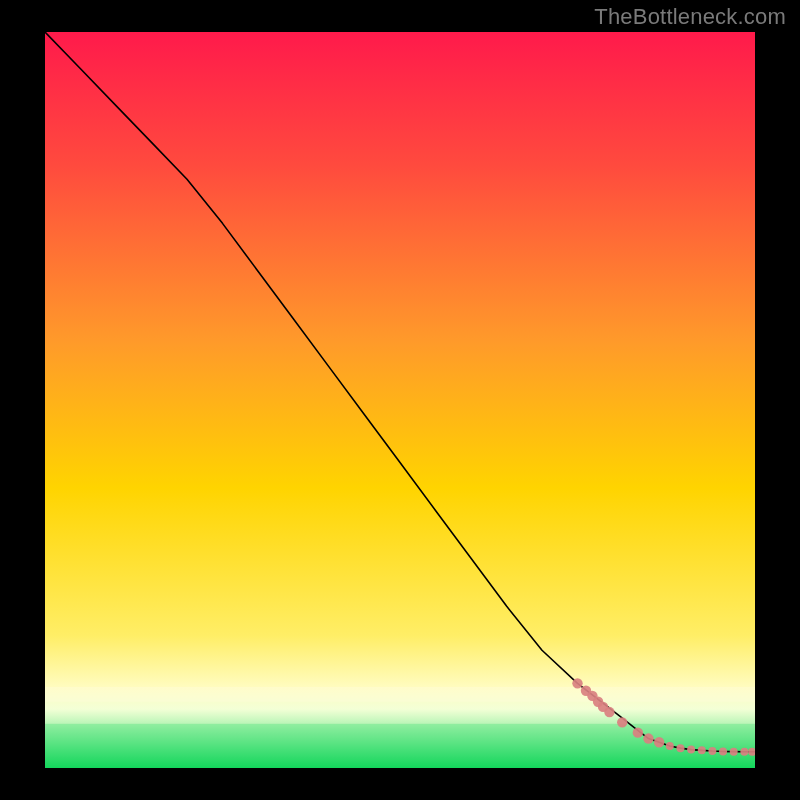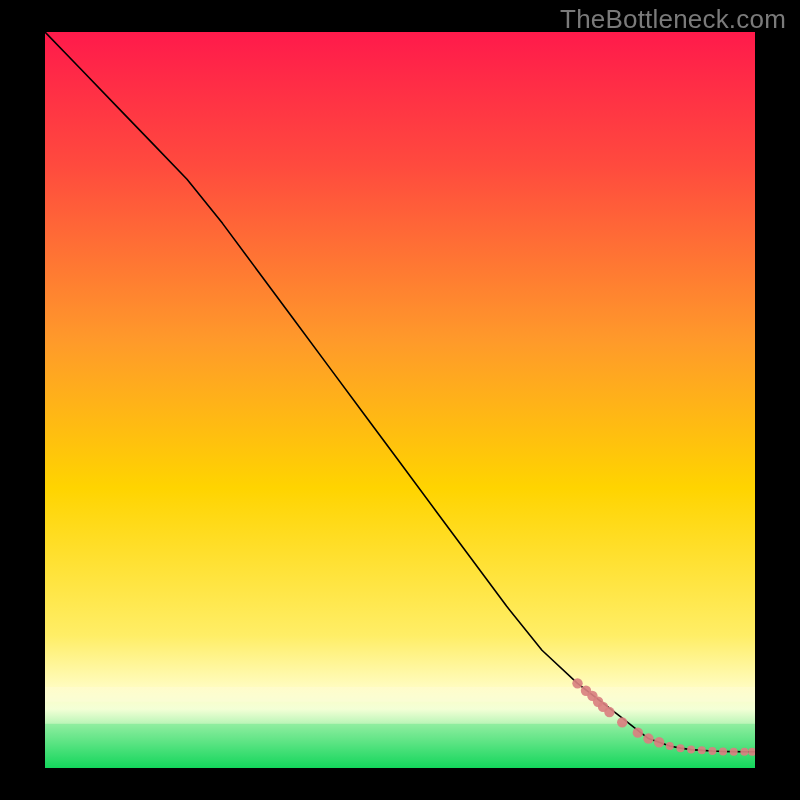--- a/index.html
+++ b/index.html
@@ -17,21 +17,21 @@
     left: 0;
     width: 800px;
     height: 800px;
     background: #000;
   }
   .attribution {
     position: absolute;
     top: 4px;
     right: 14px;
     color: #7a7a7a;
-    font-size: 26px;
+    font-size: 22px;
     font-weight: 500;
     letter-spacing: 0.2px;
   }
   .plot {
     position: absolute;
     left: 45px;
     right: 45px;
     top: 32px;
     bottom: 32px;
   }

